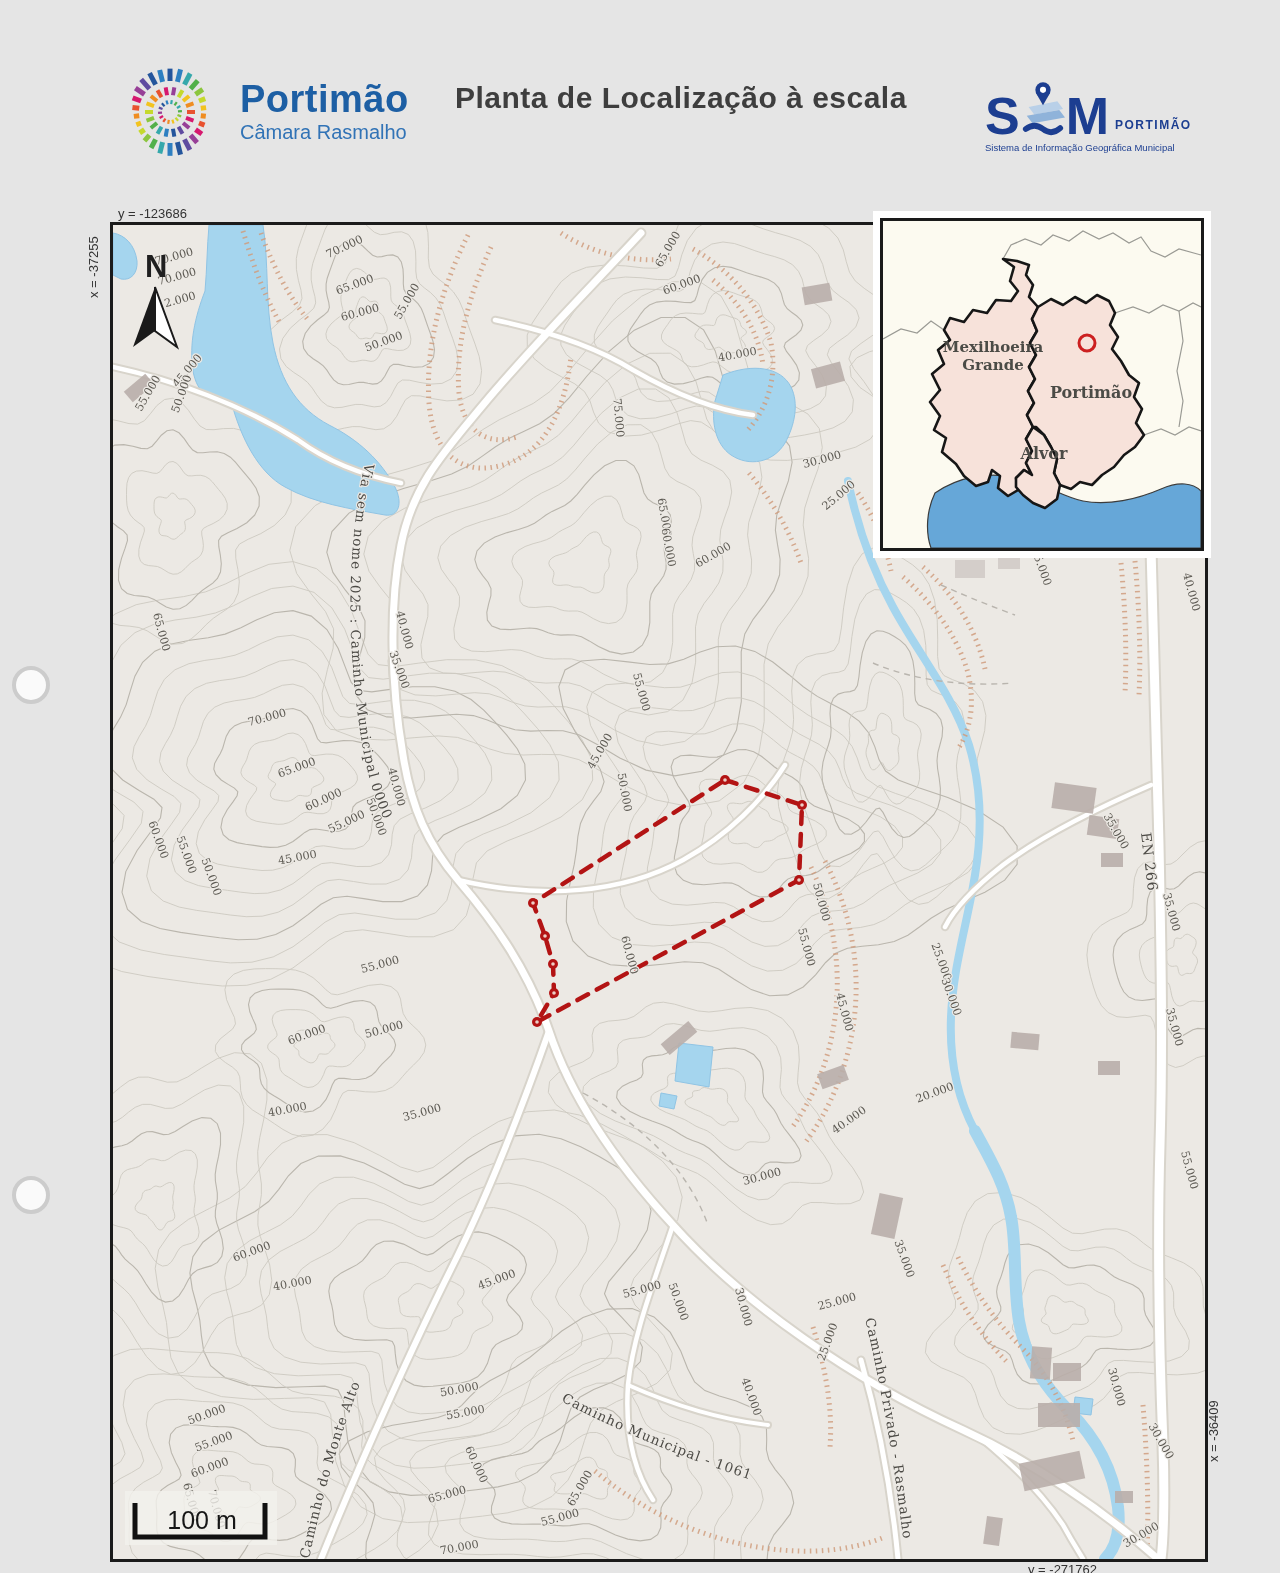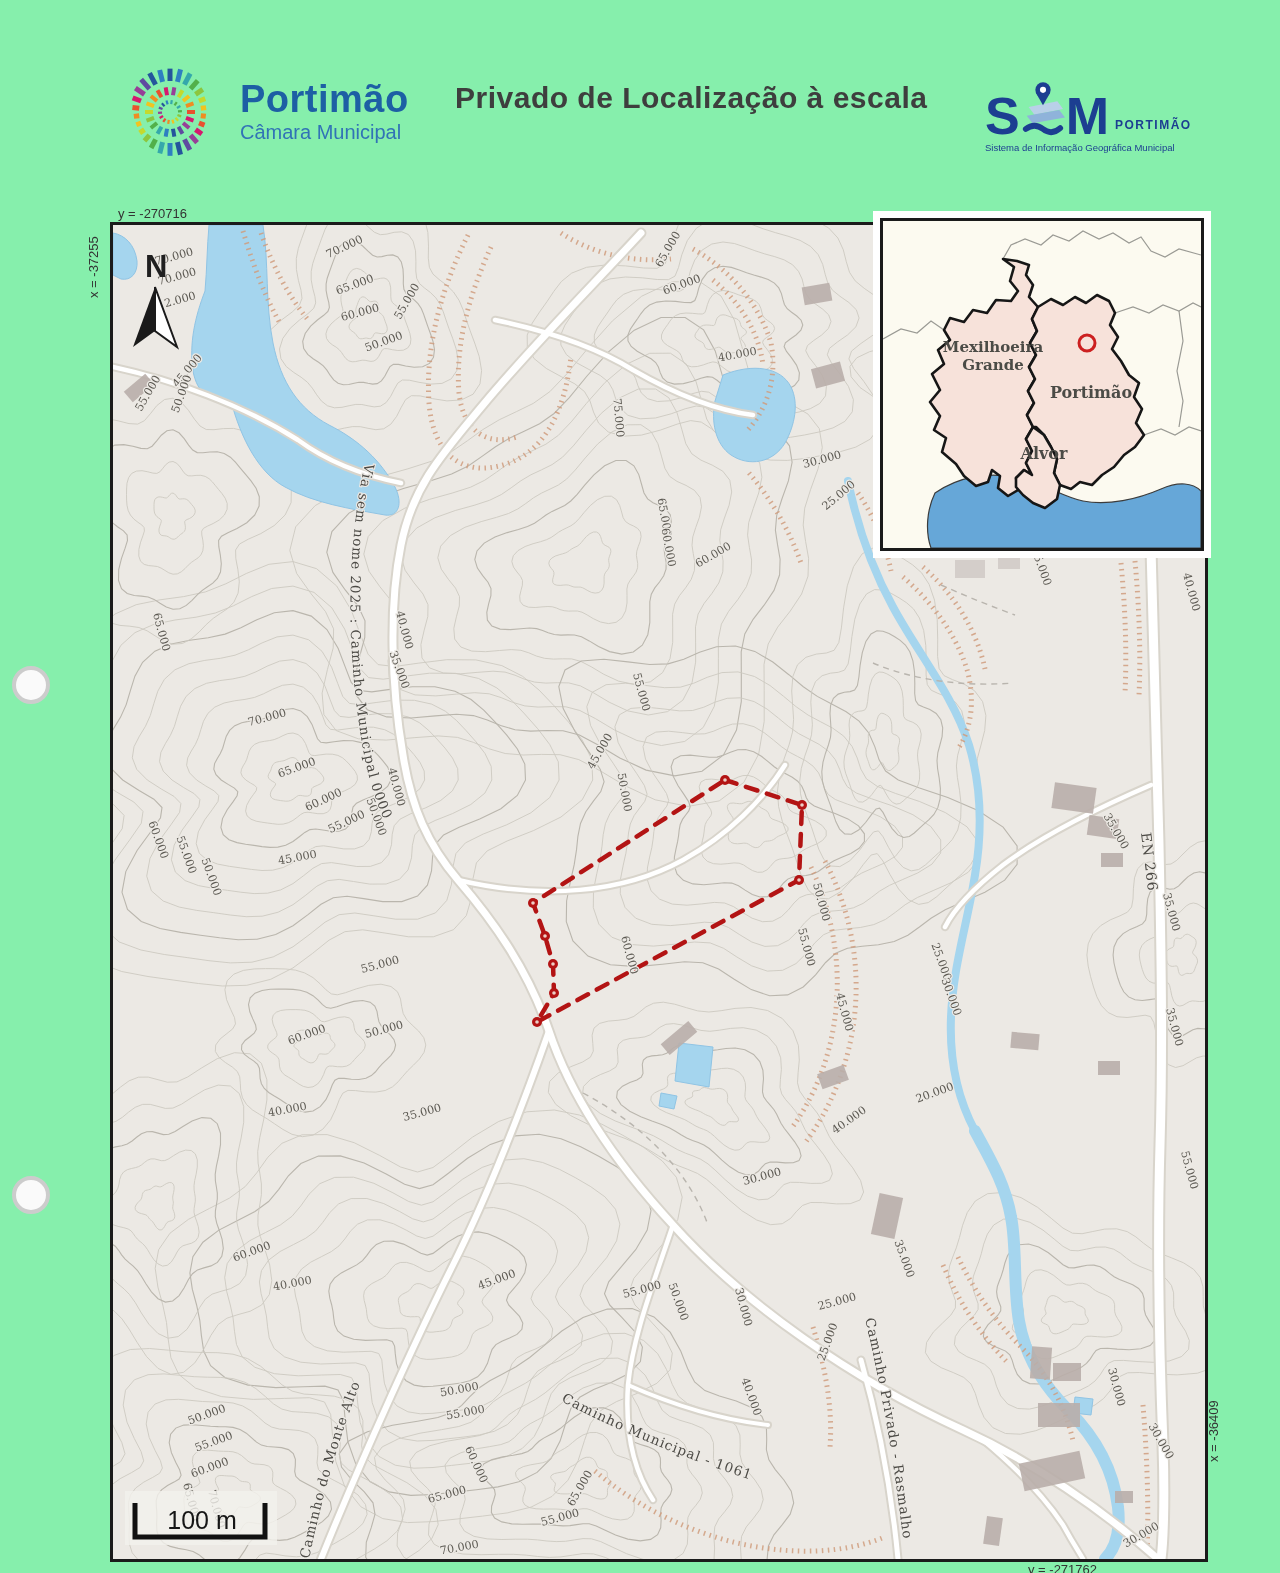--- a/index.html
+++ b/index.html
@@ -1,16 +1,16 @@
 <!DOCTYPE html>
 <html><head>
 <meta charset="utf-8">
 <style>
   html,body{margin:0;padding:0;background:#fff;}
-  .page{position:relative;width:1280px;height:1573px;background:#86efac;overflow:hidden;
+  .page{position:relative;width:1280px;height:1573px;background:#e5e5e5;overflow:hidden;
         font-family:"Liberation Sans",sans-serif;}
   
   .hdr-logo{position:absolute;left:106px;top:56px;width:126px;height:112px;}
   .hdr-brand{position:absolute;left:240px;top:80px;}
   .brand-name{font-size:38px;font-weight:bold;color:#1d5fa4;letter-spacing:.5px;line-height:1;}
   .brand-sub{font-size:20px;color:#3173b6;margin-top:3px;}
   .hdr-title{position:absolute;left:455px;top:80px;color:#3e3e3e;font-weight:bold;
              font-size:30px;line-height:1.2;letter-spacing:.5px;}
   .sim{position:absolute;left:985px;top:80px;width:218px;}
   .sim-row{display:flex;align-items:flex-end;}
@@ -106,24 +106,24 @@
         <line x1="56.022369622550556" y1="56.5978407486914" x2="52.03355443382584" y2="56.896761123037095" stroke="#973f97" stroke-width="2.2"></line>
         <line x1="56.553010010846364" y1="53.07727180506885" x2="52.829515016269546" y2="51.61590770760326" stroke="#5f4ba0" stroke-width="2.2"></line>
         <line x1="58.55861809783264" y1="50.13558502536139" x2="55.83792714674897" y2="47.20337753804208" stroke="#24559c" stroke-width="2.2"></line>
         <line x1="61.64195860471276" y1="48.35541755371088" x2="60.46293790706915" y2="44.53312633056631" stroke="#2e7fc1" stroke-width="2.2"></line>
         <line x1="65.19233812940939" y1="48.08935339019897" x2="65.78850719411409" y2="44.134030085298456" stroke="#35a8ab" stroke-width="2.2"></line>
         <line x1="68.50656046450898" y1="49.39008980547204" x2="70.75984069676346" y2="46.08513470820806" stroke="#52b04a" stroke-width="2.2"></line>
       </g>
   </svg>
   <div class="hdr-brand">
     <div class="brand-name">Portimão</div>
-    <div class="brand-sub">Câmara Municipal</div>
+    <div class="brand-sub">Câmara Rasmalho</div>
   </div>
   <div class="hdr-title">
-    <div>Privado de Localização à escala</div>
+    <div>Planta de Localização à escala</div>
   </div>
   <div class="sim">
     <div class="sim-row">
       <span class="sim-letter">S</span>
       <svg class="sim-icon" viewBox="0 0 46 60">
         <polygon points="8,28 38,22 44,30 14,36" fill="#b9d0e8"></polygon>
         <polygon points="6,37 40,31 46,39 12,45" fill="#8fb3da"></polygon>
         <path d="M 5,51 Q 14,44 23,51 T 41,50" fill="none" stroke="#1c3e91" stroke-width="6" stroke-linecap="round"></path>
         <circle cx="23" cy="10" r="8" fill="#1c3e91"></circle>
         <polygon points="15.5,13 30.5,13 23,26" fill="#1c3e91"></polygon>
@@ -131,21 +131,21 @@
       </svg>
       <span class="sim-letter">M</span>
       <span class="sim-brand">PORTIMÃO</span>
     </div>
     <div class="sim-sub">Sistema de Informação Geográfica Municipal</div>
   </div>
 
   <div class="punch" style="left:12px;top:666px;"></div>
   <div class="punch" style="left:12px;top:1176px;"></div>
 
-  <div class="coord" style="left:118px;top:206px;">y = -270716</div>
+  <div class="coord" style="left:118px;top:206px;">y = -123686</div>
   <div class="coord coord-rot" style="left:86px;top:298px;">x = -37255</div>
   <div class="coord coord-rot" style="left:1206px;top:1462px;">x = -36409</div>
   <div class="coord" style="left:1028px;top:1562px;">y = -271762</div>
 
   <div class="map-frame">
     <svg id="map-svg" width="1092" height="1334" viewBox="0 0 1092 1334">
       <defs id="map-defs">
           <path id="rlp0" d="M 252,238 C 232,330 234,430 250,524 C 260,580 280,622 310,656 C 344,696 372,740 392,795" fill="none"></path>
           <path id="rlp1" d="M 196,1334 C 210,1268 228,1202 255,1140" fill="none"></path>
           <path id="rlp2" d="M 448,1176 C 520,1214 600,1244 668,1264" fill="none"></path>

